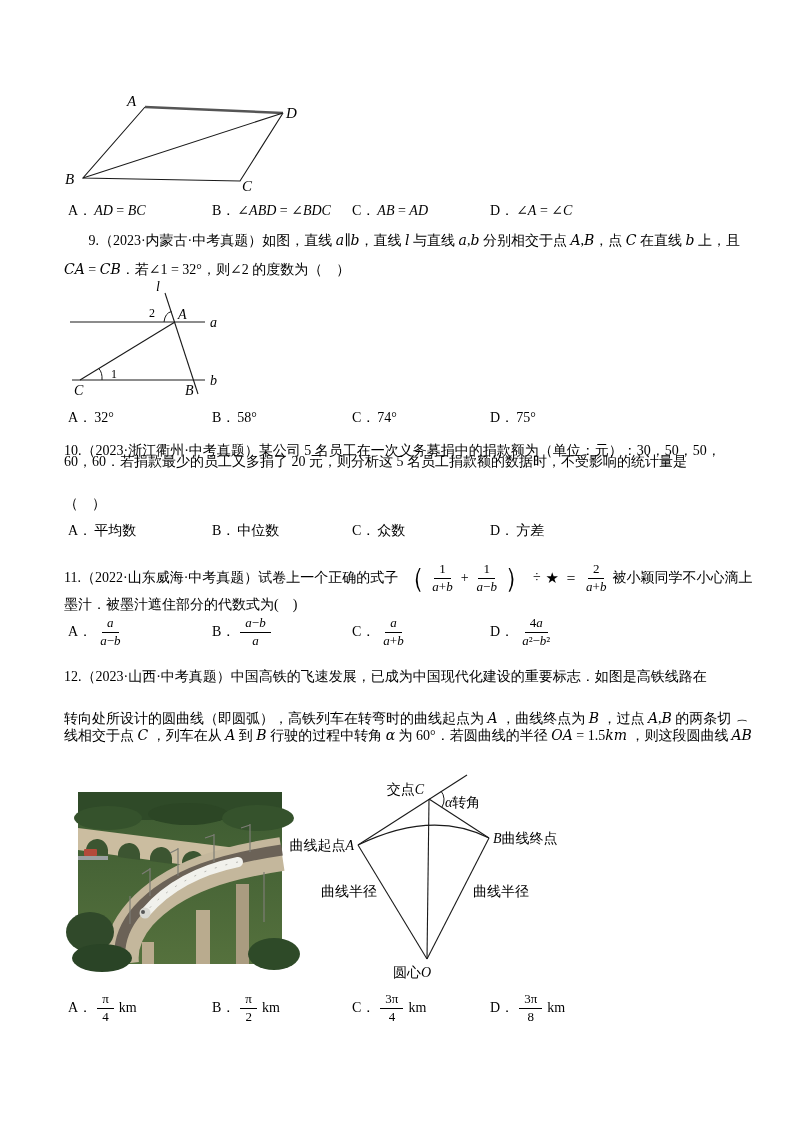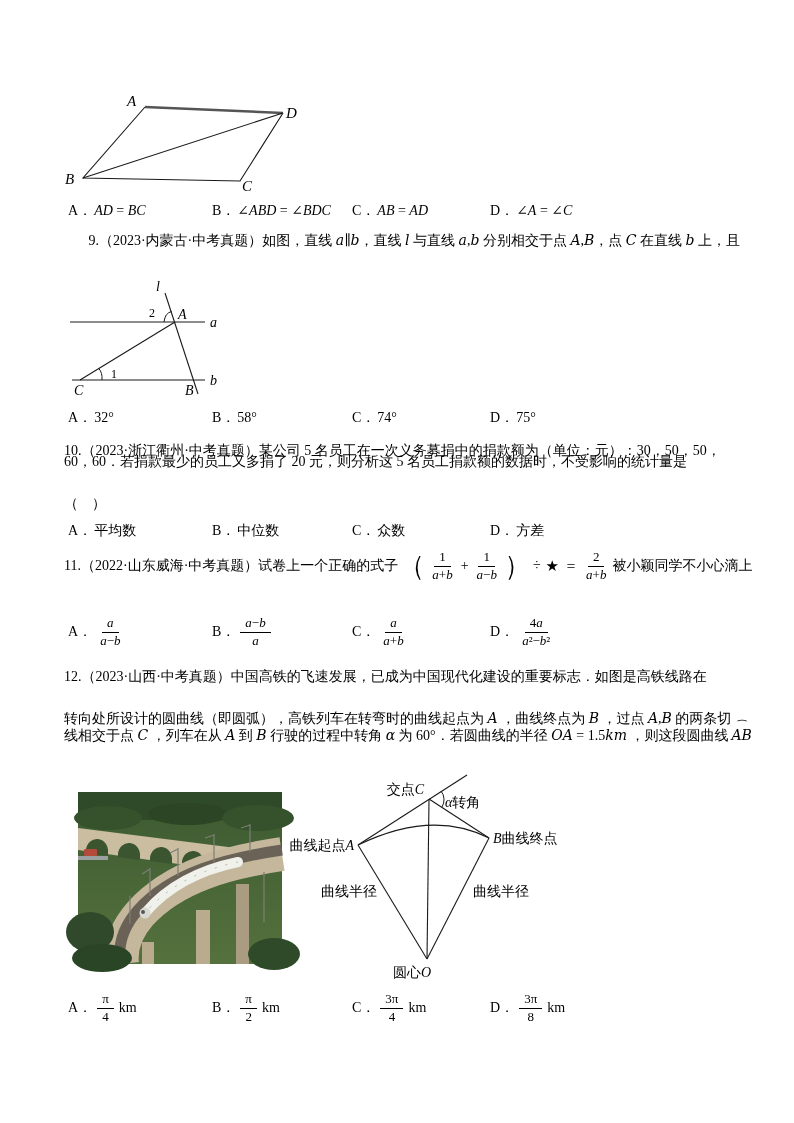--- a/index.html
+++ b/index.html
@@ -8,21 +8,21 @@
   .tline{position:absolute;left:64px;width:676px;height:24px;font-size:14px;line-height:22px;white-space:nowrap;}
   .tline i{font-family:"DejaVu Serif","Liberation Serif",serif;}
   .optrow{position:absolute;left:64px;width:676px;display:grid;grid-template-columns:144px 140px 138px auto;
           padding-left:4px;font-size:14px;line-height:22px;align-items:center;}
   .optcell{display:flex;align-items:center;white-space:nowrap;}
   .olabel{margin-right:2px;}
   .frac{display:inline-flex;flex-direction:column;align-items:center;vertical-align:middle;
         font-size:13px;line-height:1.3;margin:0 3px;}
   .fnum{display:block;border-bottom:1px solid #000;padding:0 5px;text-align:center;}
   .fden{display:block;padding:0 3px;text-align:left;}
-  .formularow{position:absolute;left:64px;width:700px;display:flex;align-items:center;font-size:14px;white-space:nowrap;}
+  .formularow{position:absolute;left:64px;width:700px;display:flex;align-items:center;font-size:14px;white-space:nowrap;margin-top:12px;}
   .bigparen{font-size:24px;font-weight:400;transform:scaleY(1.15);padding:0 2px;line-height:1;}
   .star{font-size:15px;padding:0 3px;}
   .opsym{padding:0 2px;}
   .unit{margin-left:2px;}
   .arcab{display:inline-block;position:relative;margin-left:3px;}
   .archat{position:absolute;top:-9px;left:50%;transform:translateX(-50%) scaleX(1.7);font-size:10px;line-height:1;}
   svg{position:absolute;overflow:visible;}
   svg text{font-family:"Liberation Serif","DejaVu Serif",serif;}
 </style>
 </head>
@@ -53,20 +53,21 @@
         <span class="olabel">C．</span>
         <span><i>AB</i> = <i>AD</i></span>
       </span>
     <span class="optcell">
         <span class="olabel">D．</span>
         <span>∠<i>A</i> = ∠<i>C</i></span>
       </span>
   </div>
 
   <div class="tline" style="top:229px;text-align:right;">9.（2023·内蒙古·中考真题）如图，直线 <i>a</i>∥<i>b</i>，直线 <i>l</i> 与直线 <i>a</i>,<i>b</i> 分别相交于点 <i>A</i>,<i>B</i>，点 <i>C</i> 在直线 <i>b</i> 上，且</div>
+  <div class="tline" style="top:258px;"><i>CA</i> = <i>CB</i>．若∠1 = 32°，则∠2 的度数为（　）</div>
 
   <svg style="left:64px;top:281px;" width="170" height="120" viewBox="0 0 170 120">
     <line x1="6" y1="41" x2="141" y2="41" stroke="#1a1a1a" stroke-width="1.1"></line>
     <line x1="8" y1="99" x2="141" y2="99" stroke="#1a1a1a" stroke-width="1.1"></line>
     <line x1="101" y1="12" x2="134" y2="113" stroke="#1a1a1a" stroke-width="1.1"></line>
     <line x1="16" y1="99" x2="111" y2="41" stroke="#1a1a1a" stroke-width="1.1"></line>
     <path d="M100,41 Q101,32 107.5,30.5" fill="none" stroke="#1a1a1a" stroke-width="1"></path>
     <path d="M38,99 Q38.5,91.5 34.8,87.5" fill="none" stroke="#1a1a1a" stroke-width="1"></path>
     <text x="92" y="10" font-size="14" font-style="italic">l</text>
     <text x="146" y="46" font-size="14" font-style="italic">a</text>
@@ -135,20 +136,21 @@
     <span class="bigparen">）</span>
     <span class="opsym">÷</span>
     <span class="star">★</span>
     <span class="opsym">＝</span>
     <span class="frac">
         <span class="fnum">2</span>
         <span class="fden"><i>a</i>+<i>b</i></span>
       </span>
     <span>被小颖同学不小心滴上</span>
   </div>
+  <div class="tline" style="top:594px;">墨汁．被墨汁遮住部分的代数式为(　)</div>
 
   <div class="optrow" style="top:608px;height:48px;">
     <span class="optcell">
         <span class="olabel">A．</span>
         <span class="frac">
           <span class="fnum"><i>a</i></span>
           <span class="fden"><i>a</i>−<i>b</i></span>
         </span>
       </span>
     <span class="optcell">

